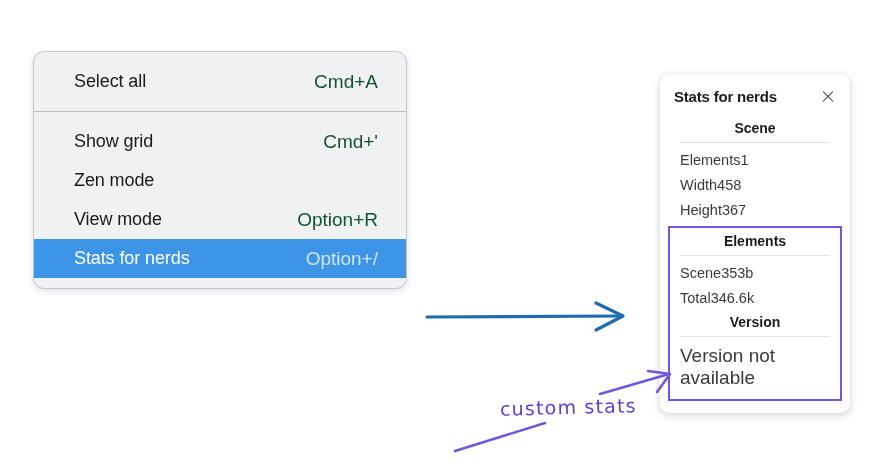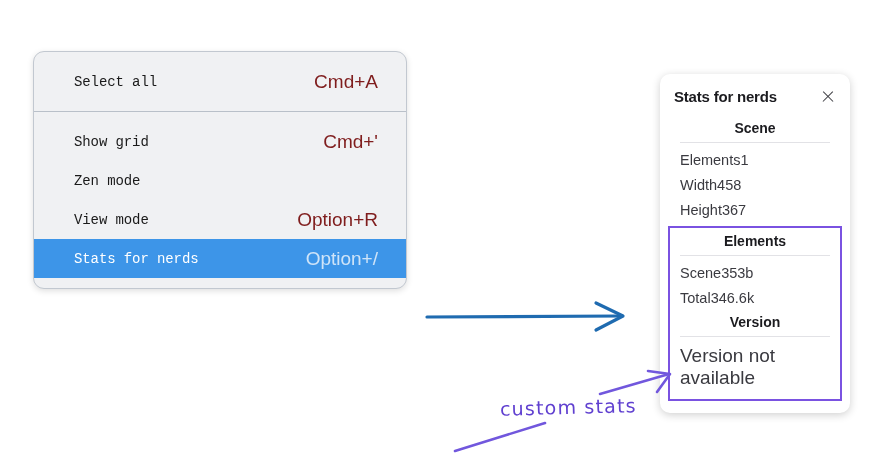--- a/index.html
+++ b/index.html
@@ -38,29 +38,28 @@
   .menu-item {
     display: flex;
     align-items: center;
     justify-content: space-between;
     height: 39px;
     padding: 0 28px 0 40px;
     box-sizing: border-box;
     cursor: default;
   }
   .menu-item .mi-label {
-    font-size: 14px;
+    font-size: 18px;
     color: #1a1a1a;
     letter-spacing: -0.1px;
     white-space: nowrap;
-    font-family: Liberation Mono, monospace;
   }
   .menu-item .mi-shortcut {
     font-size: 19px;
-    color: #7f1d1d;
+    color: #14532d;
     white-space: nowrap;
   }
   .menu-item.selected {
     background: #3d95e8;
   }
   .menu-item.selected .mi-label {
     color: #ffffff;
   }
   .menu-item.selected .mi-shortcut {
     color: #cfe4f8;

